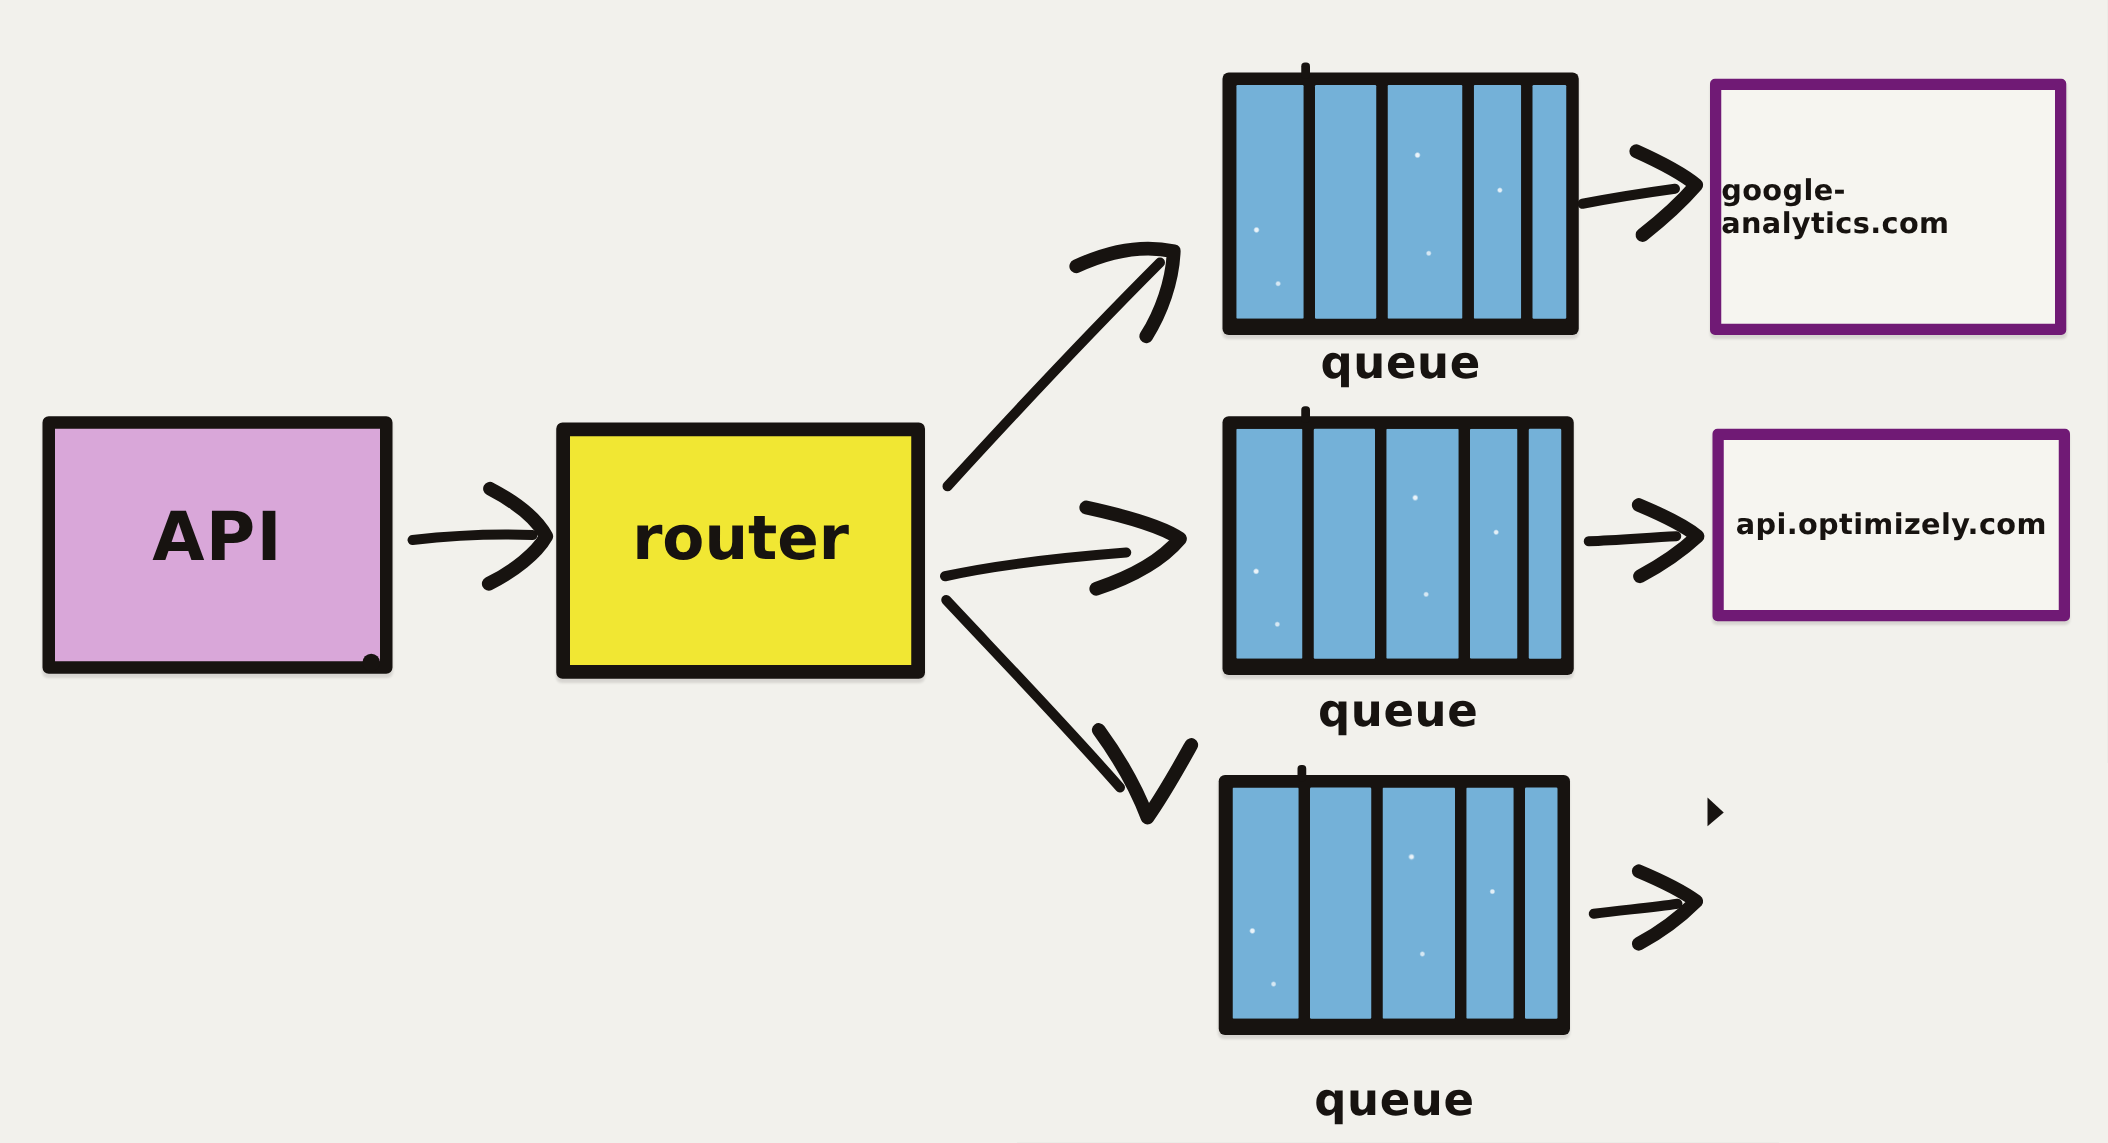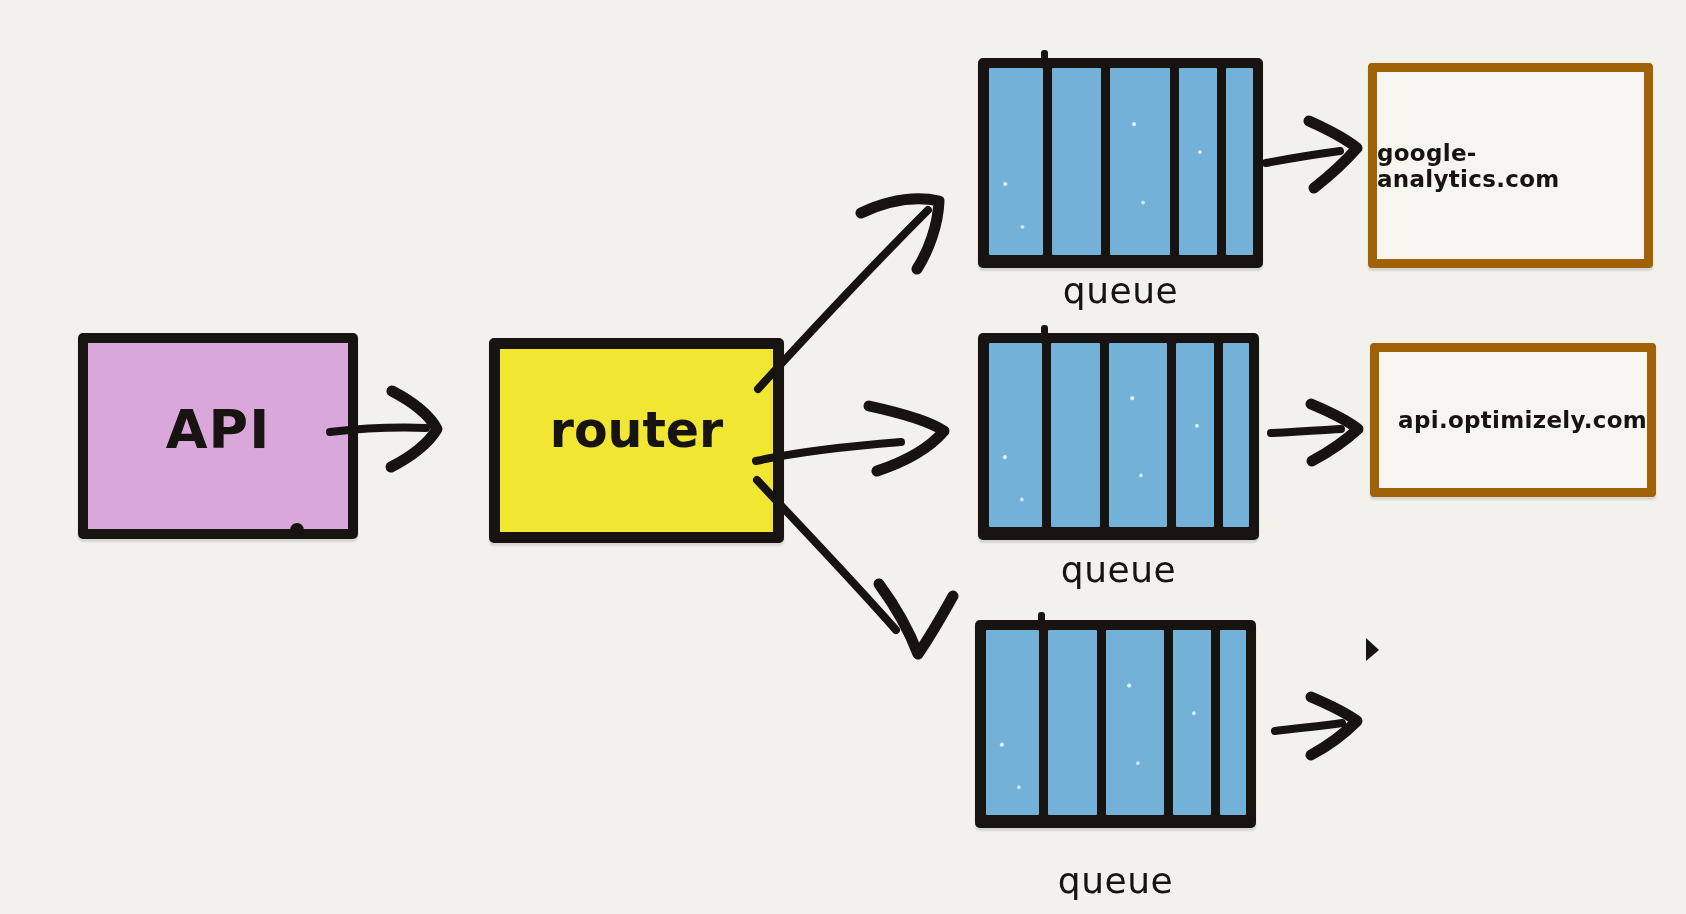--- a/index.html
+++ b/index.html
@@ -13,21 +13,20 @@
   }
   
   .node{
     position:absolute;
     box-sizing:border-box;
     display:flex;align-items:center;justify-content:center;
     border:10px solid #171310;
     border-radius:5px;
     font-weight:bold;
     box-shadow:0 3px 2px rgba(23,19,16,0.12);
-    margin-left:44px;
   }
   #api{
     left:34px;top:333px;width:280px;height:206px;
     background:#d9a7d9;
     font-size:54px;letter-spacing:1px;
     padding-bottom:14px;
   }
   #router{
     left:445px;top:338px;width:295px;height:205px;
     background:#f1e733;
@@ -63,32 +62,32 @@
     background-image:radial-gradient(circle at 40% 30%, rgba(255,255,255,.85) 1.3px, transparent 2.6px),
                      radial-gradient(circle at 55% 72%, rgba(255,255,255,.7) 1.2px, transparent 2.4px);
     background-color:#74b1d8;}
   .queue-box .c4{flex:1.35;
     background-image:radial-gradient(circle at 55% 45%, rgba(255,255,255,.8) 1.2px, transparent 2.4px);
     background-color:#74b1d8;}
   .queue-box .c5{flex:0.95;}
   .queue-label{
     position:absolute;
     text-align:center;
-    font-size:36px;font-weight:normal;
+    font-size:36px;font-weight:bold;
     letter-spacing:0.5px;
   }
   #queue-label-1{left:978px;top:270px;width:285px;}
   #queue-label-2{left:978px;top:549px;width:281px;}
   #queue-label-3{left:975px;top:860px;width:281px;}
   
   .dest{
     position:absolute;
     box-sizing:border-box;
-    display:flex;align-items:center;justify-content:flex-end;
-    border:9px solid #a16207;
+    display:flex;align-items:center;justify-content:center;
+    border:9px solid #701a75;
     border-radius:4px;
     background:#f6f5f0;
     font-size:23px;font-weight:bold;
     letter-spacing:0.3px;
     box-shadow:0 3px 2px rgba(23,19,16,0.12);
   }
   #dest-1{left:1368px;top:63px;width:285px;height:205px;}
   #dest-2{left:1370px;top:343px;width:286px;height:154px;}
   #dest-3{left:1375px;top:612px;width:278px;height:206px;}
   

